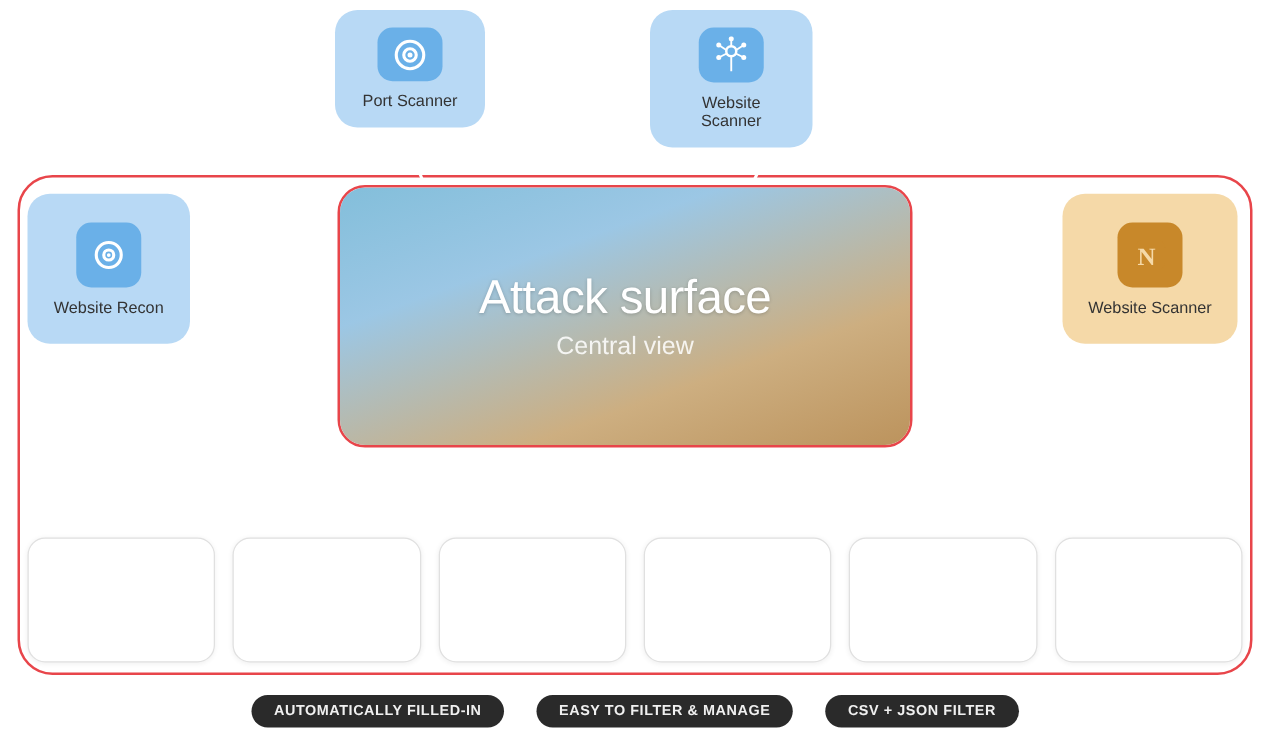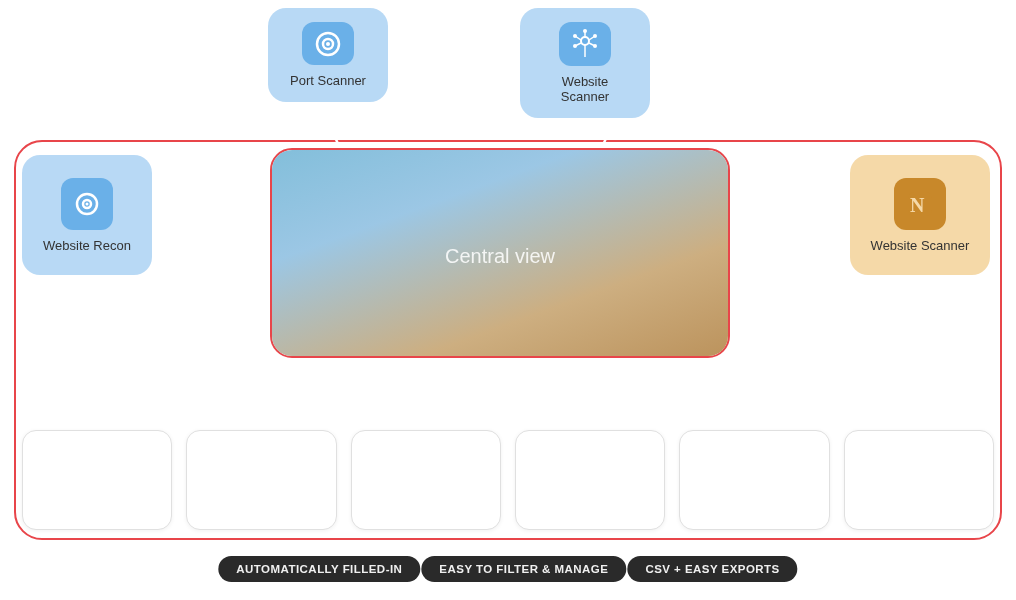--- a/index.html
+++ b/index.html
@@ -177,21 +177,21 @@
       box-shadow: 0 1px 4px rgba(0,0,0,0.06);
     }
 
     
     .tags-row {
       position: absolute;
       bottom: 18px;
       left: 50%;
       transform: translateX(-50%);
       display: flex;
-      gap: 1px;
+      gap: 26px;
       white-space: nowrap;
     }
 
     .tag-pill {
       background: #2a2a2a;
       color: #f0f0f0;
       border-radius: 999px;
       padding: 7px 18px;
       font-size: 11.5px;
       font-weight: 600;
@@ -282,32 +282,33 @@
         <rect x="3" y="3" width="24" height="24" rx="6" fill="#c8882a"></rect>
         <text x="5" y="23" font-size="20" font-weight="700" fill="#f5d9a8" font-family="serif">N</text>
       </svg>
     </div>
     <span class="card-label">Website Scanner</span>
   </div>
 
   <div class="central-box">
     <div class="central-bg"></div>
     <div class="central-text">
+      <div class="central-title">Attack surface</div>
       <div class="central-subtitle">Central view</div>
     </div>
   </div>
 
   <div class="bottom-cards">
     <div class="bottom-card"></div>
     <div class="bottom-card"></div>
     <div class="bottom-card"></div>
     <div class="bottom-card"></div>
     <div class="bottom-card"></div>
     <div class="bottom-card"></div>
   </div>
 
   <div class="tags-row">
     <span class="tag-pill">AUTOMATICALLY FILLED-IN</span>
     <span class="tag-pill">EASY TO FILTER &amp; MANAGE</span>
-    <span class="tag-pill">CSV + EASY EXPORTS</span>
+    <span class="tag-pill">CSV + JSON FILTER</span>
   </div>
 
 </div>
 
 </body></html>

